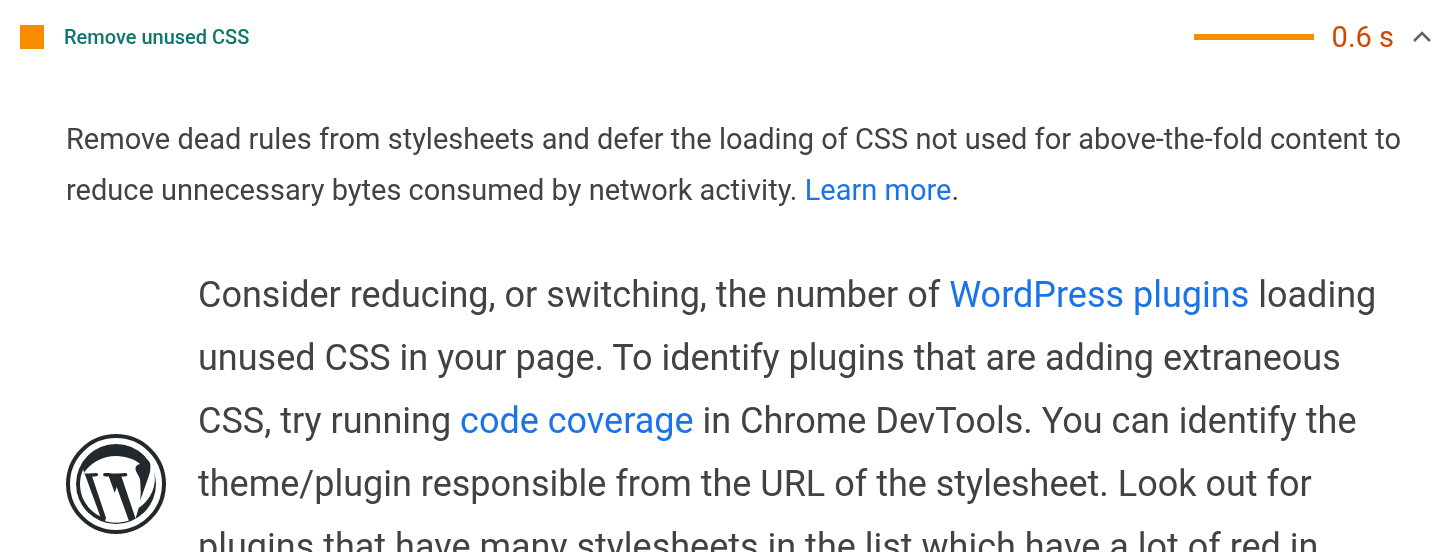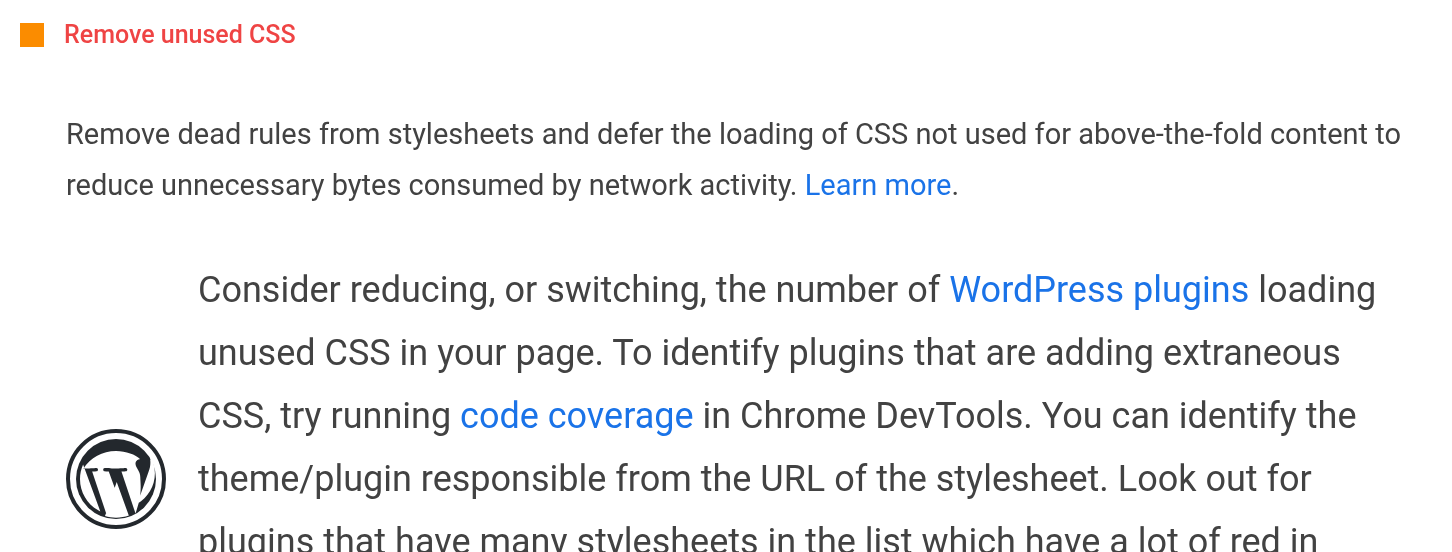--- a/index.html
+++ b/index.html
@@ -20,23 +20,23 @@
       gap: 20px;
       cursor: pointer;
     }
     .status-square {
       width: 24px;
       height: 24px;
       background: #FB8C00;
       flex-shrink: 0;
     }
     .audit-title {
-      font-size: 25px;
+      font-size: 20px;
       font-weight: 500;
-      color: #ef4444;
+      color: #0f766e;
       flex: 1;
     }
     .header-right {
       display: flex;
       align-items: center;
       gap: 18px;
     }
     .bar-indicator {
       width: 120px;
       height: 6px;
@@ -98,20 +98,29 @@
       text-decoration: none;
       cursor: pointer;
     }
   </style>
 </head>
 <body>
 
 <div class="audit-header">
   <div class="status-square"></div>
   <div class="audit-title">Remove unused CSS</div>
+  <div class="header-right">
+    <div class="bar-indicator"></div>
+    <div class="savings-value">0.6 s</div>
+    <div class="chevron-up">
+      <svg viewBox="0 0 20 12" fill="none" stroke="#616161" stroke-width="2.5">
+        <polyline points="2,10 10,2 18,10"></polyline>
+      </svg>
+    </div>
+  </div>
 </div>
 
 <div class="description-block">
   <p class="description-text">
     <span>Remove dead rules from stylesheets and defer the loading of CSS not used for above-the-fold content to reduce unnecessary bytes consumed by network activity. </span><a class="learn-more-link">Learn more</a><span>.</span>
   </p>
 </div>
 
 <div class="stack-pack">
   <div class="wp-icon">

